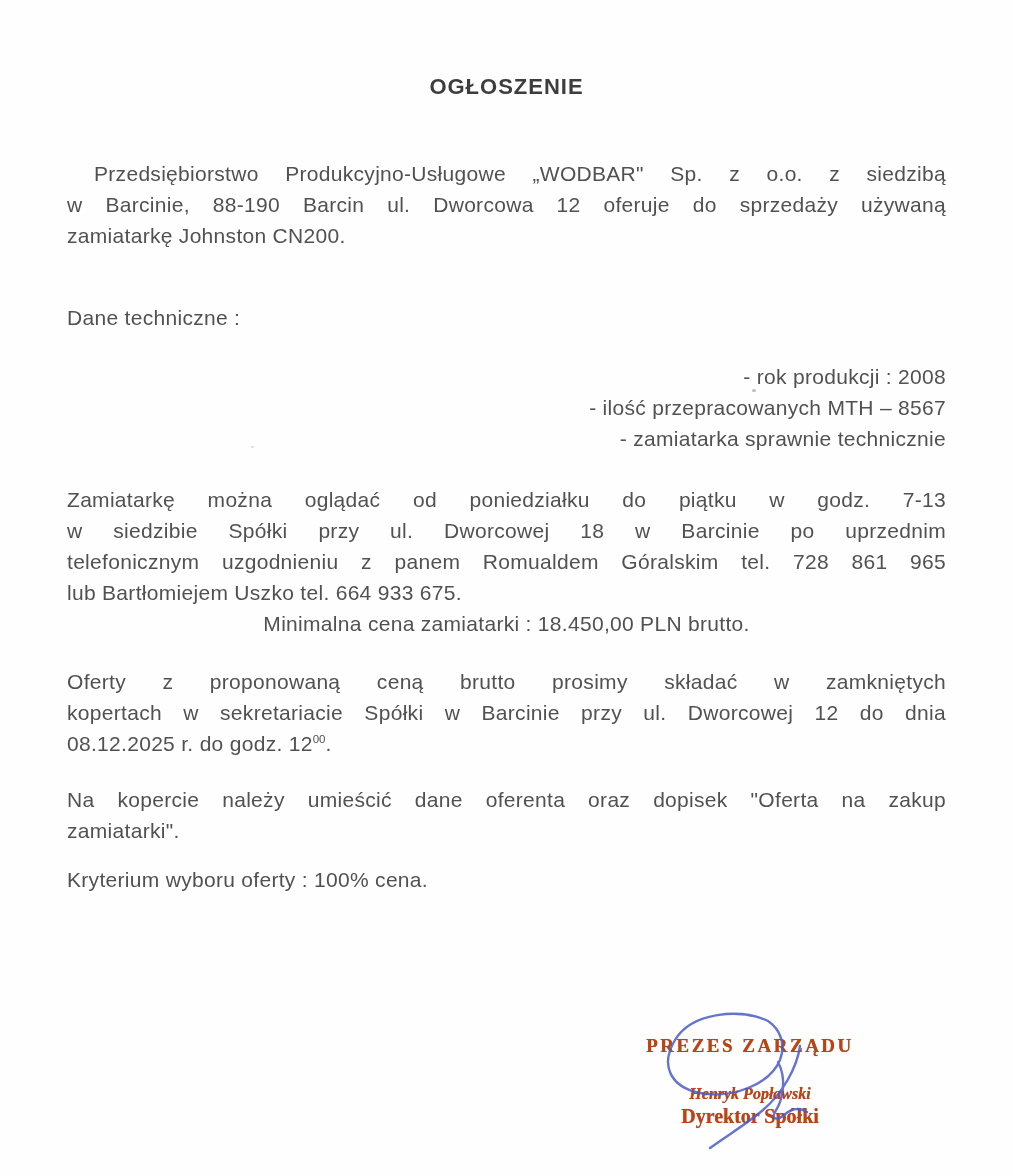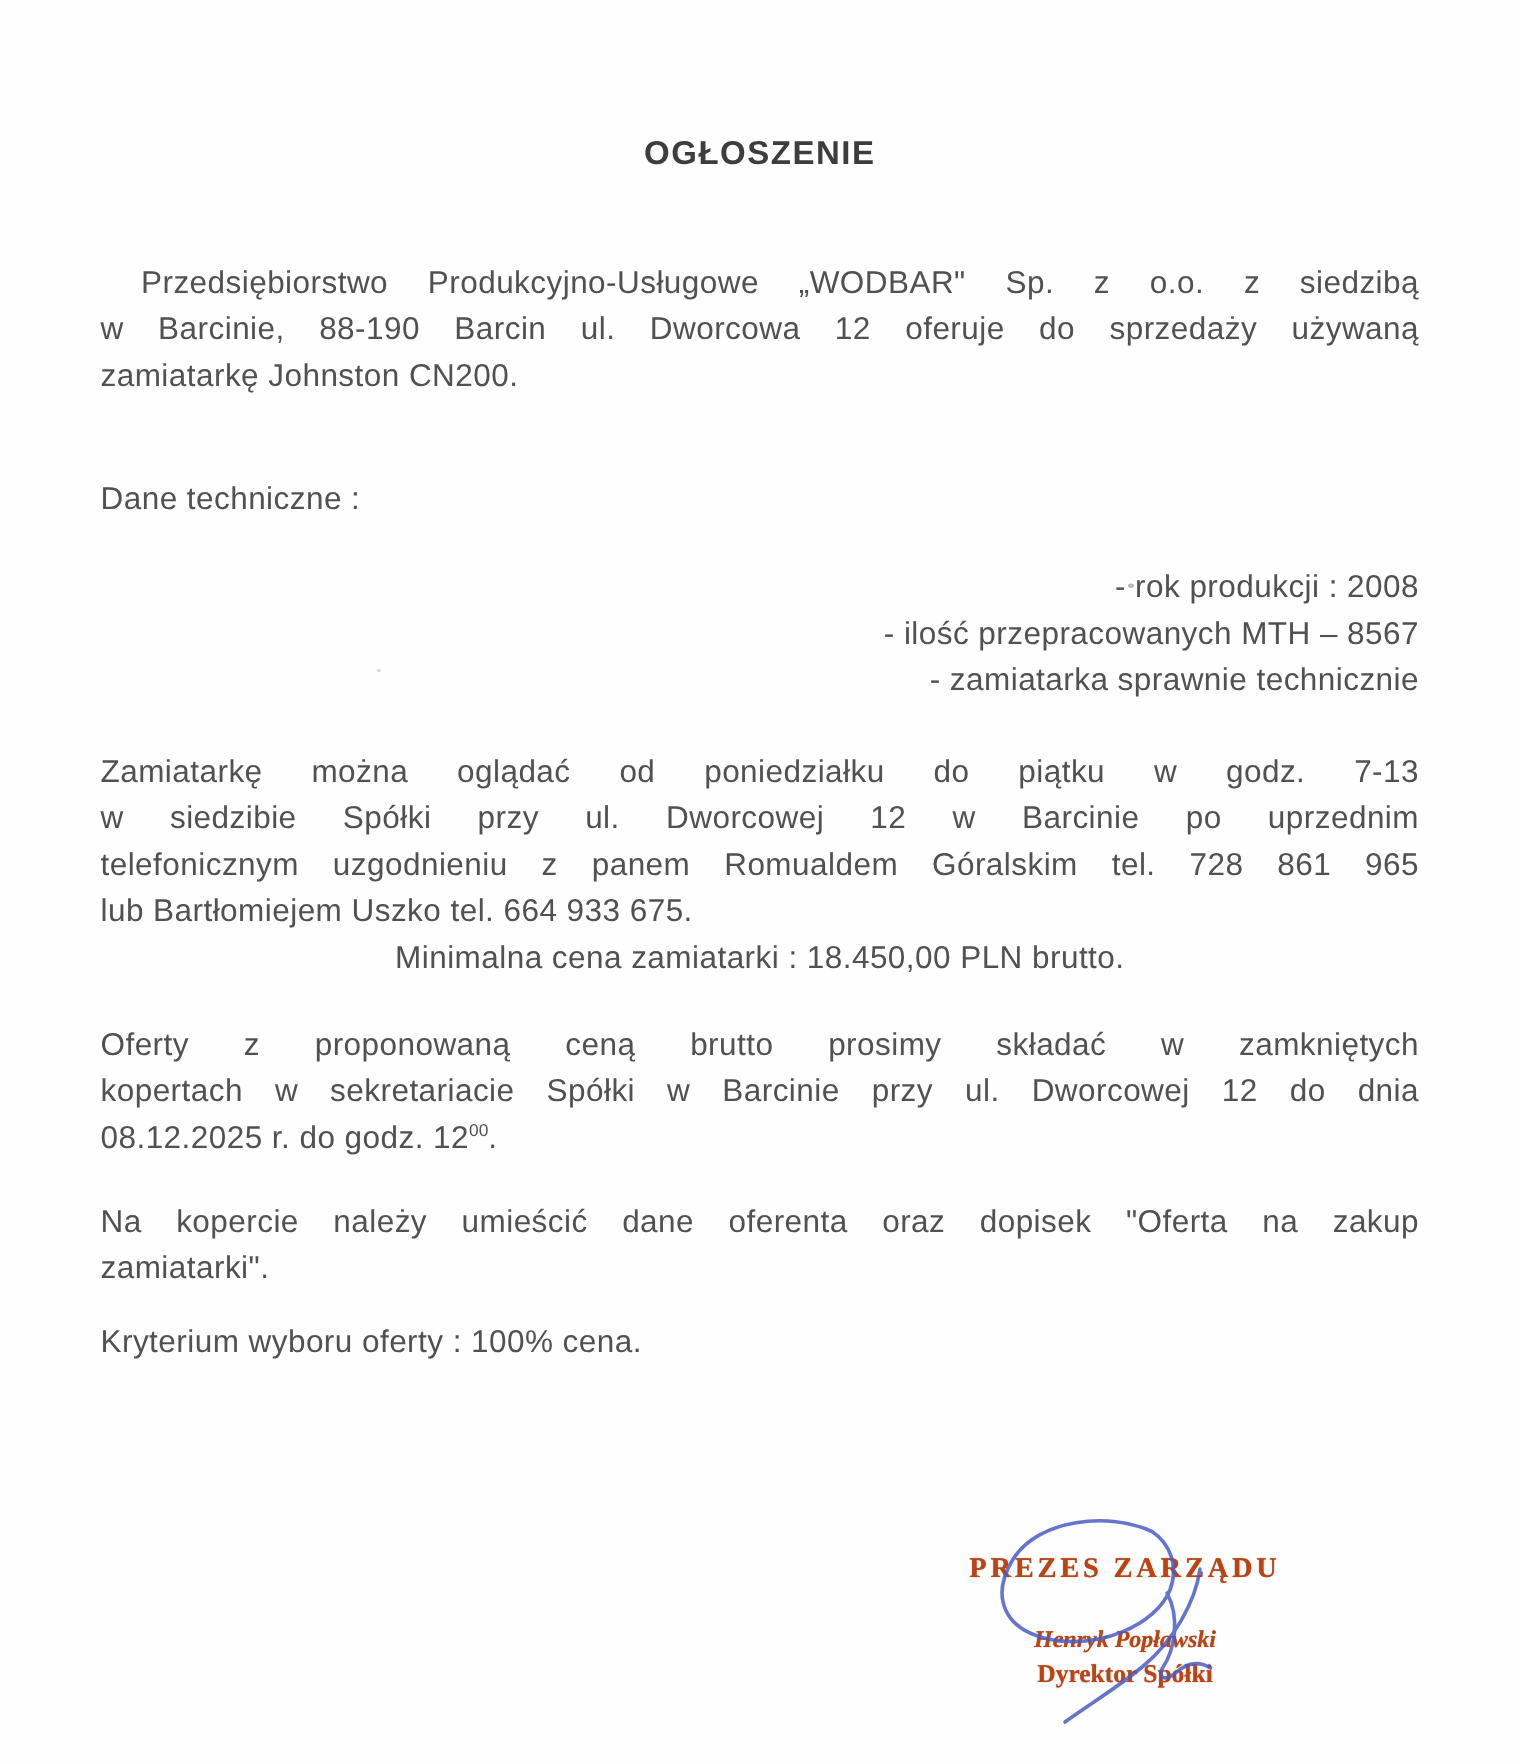--- a/index.html
+++ b/index.html
@@ -7,21 +7,21 @@
     position:relative;
     width:1013px;height:1176px;
     margin:0 auto;
     background:#fefefe;
     font-family:"Liberation Sans","DejaVu Sans",sans-serif;
     color:#515151;
     overflow:hidden;
   }
   .content{
     position:absolute;
-    left:67px;top:15px;
+    left:67px;top:0;
     width:879px;
   }
   .doc-title{
     margin-top:74px;
     text-align:center;
     font-size:22px;
     font-weight:bold;
     letter-spacing:1px;
     color:#3d3d3d;
     line-height:26px;
@@ -68,21 +68,21 @@
     font-weight:bold;
     font-style:italic;
     font-size:16px;
     line-height:22px;
     text-shadow:0 0 0.7px rgba(35,35,35,0.6);
     white-space:nowrap;
   }
   .sig-position{
     font-family:"Liberation Serif","DejaVu Serif",serif;
     font-weight:bold;
-    font-size:17px;
+    font-size:20px;
     line-height:22px;
     text-shadow:0 0 0.8px rgba(35,35,35,0.6);
     white-space:nowrap;
   }
   .sig-ink{
     position:absolute;
     left:630px;top:1002px;
     width:220px;height:170px;
     pointer-events:none;
   }
@@ -109,21 +109,21 @@
 
     <div class="para tech-list">
       <div>- rok produkcji : 2008</div>
       <div>- ilość przepracowanych MTH – 8567</div>
       <div>- zamiatarka sprawnie technicznie</div>
     </div>
 
 
     <div class="para viewing">
       <div class="jl">Zamiatarkę można oglądać od poniedziałku do piątku w godz. 7-13</div>
-      <div class="jl">w siedzibie Spółki przy ul. Dworcowej 12 w Barcinie  po uprzednim</div>
+      <div class="jl">w siedzibie Spółki przy ul. Dworcowej 18 w Barcinie  po uprzednim</div>
       <div class="jl">telefonicznym uzgodnieniu z panem Romualdem Góralskim tel. 728 861 965</div>
       <div class="jl last">lub Bartłomiejem Uszko tel.  664 933 675.</div>
     </div>
 
     <div class="para price">Minimalna cena zamiatarki : 18.450,00 PLN brutto.</div>
 
     <div class="para offers">
       <div class="jl">Oferty z proponowaną ceną brutto prosimy składać w zamkniętych</div>
       <div class="jl">kopertach w sekretariacie Spółki w Barcinie przy ul. Dworcowej 12 do dnia</div>
       <div class="jl last"><span>08.12.2025 r. do godz. 12</span><sup class="hour">00</sup><span>.</span></div>

